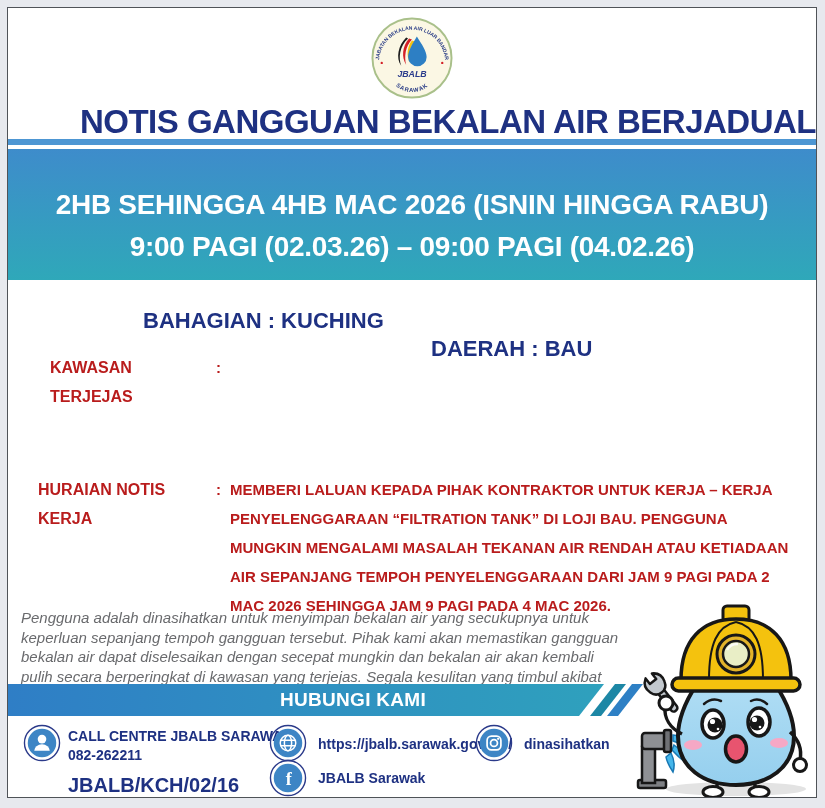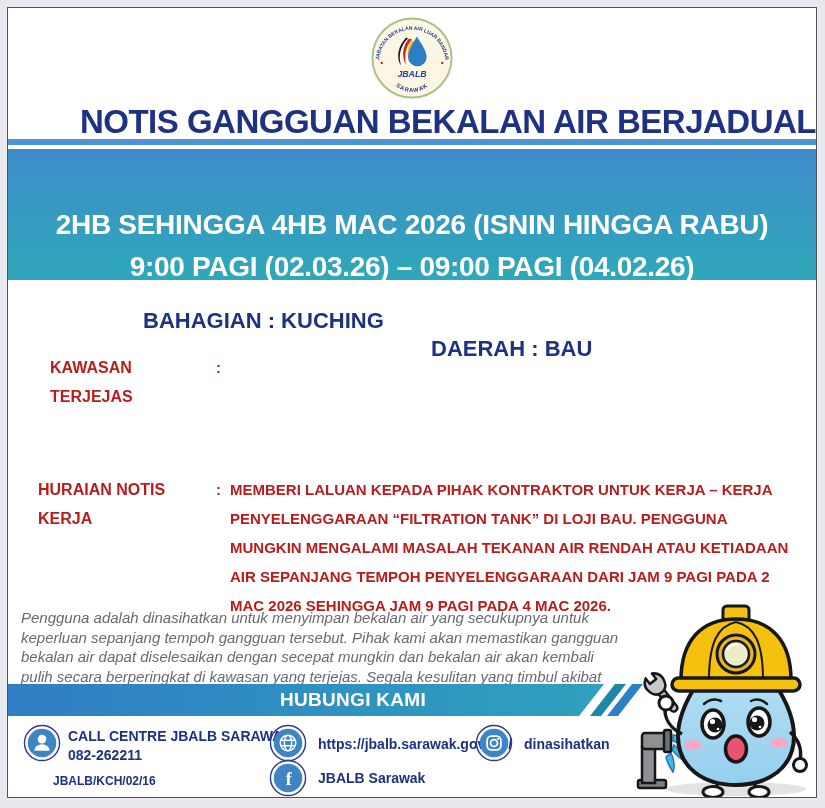--- a/index.html
+++ b/index.html
@@ -16,21 +16,21 @@
   }
   .logo{position:absolute;left:50%;transform:translateX(-50%);top:9px;width:82px;height:82px;}
   .title{
     position:absolute;top:95px;left:0;width:100%;text-align:right;
     font-size:33px;font-weight:bold;color:#1e3182;letter-spacing:-0.5px;white-space:nowrap;
   }
   .divider{position:absolute;top:131px;left:0;width:100%;height:6px;background:#4d96d3;}
   .banner{
     position:absolute;top:141px;left:0;width:100%;height:131px;box-sizing:border-box;
     background:linear-gradient(180deg,#3e8ccb 0%,#2fa8b9 100%);
-    color:#fff;text-align:center;font-weight:bold;padding-top:60px;
+    color:#fff;text-align:center;font-weight:bold;padding-top:40px;
   }
   .banner .bl{font-size:28px;letter-spacing:-0.3px;line-height:32px;white-space:nowrap;}
   .banner .bl2{margin-top:10px;}
   .region{position:absolute;top:300px;left:0;width:100%;height:30px;font-size:22px;font-weight:bold;color:#1e3182;}
   .region .bahagian{position:absolute;left:135px;white-space:nowrap;}
   .region .daerah{position:absolute;left:423px;white-space:nowrap;margin-top:28px;}
   .section{position:absolute;left:30px;right:16px;display:flex;color:#b91c1c;font-weight:bold;align-items:flex-start;}
   .section .lbl{flex:none;width:178px;font-size:16px;line-height:29px;box-sizing:border-box;}
   .section.kawasan .lbl{padding-left:12px;}
   .section .colon{flex:none;width:14px;font-size:15px;line-height:29px;}
@@ -61,21 +61,21 @@
   .cicon{position:absolute;width:38px;height:38px;}
   .ic-person{left:15px;top:716px;}
   .ic-globe{left:261px;top:716px;}
   .ic-insta{left:467px;top:716px;}
   .ic-fb{left:261px;top:751px;}
   .ctext{position:absolute;color:#1e3182;font-weight:bold;font-size:14px;white-space:nowrap;}
   .ct-call{left:60px;top:719px;line-height:19px;}
   .ct-url{left:310px;top:728px;}
   .ct-insta{left:516px;top:728px;}
   .ct-fb{left:310px;top:762px;}
-  .ct-ref{left:45px;top:766px;font-size:12px;}
+  .ct-ref{left:60px;top:766px;font-size:20px;}
   .mascot{position:absolute;left:612px;top:576px;width:194px;height:214px;}
 </style>
 </head>
 <body>
 
 <div class="page">
 
   <svg class="logo" viewBox="0 0 84 84">
     <circle cx="42" cy="42" r="40.5" fill="#fbf7e4" stroke="#a9c08a" stroke-width="2"></circle>
     <path id="arcTop" d="M 8,47 A 34,34 0 0 1 76,47" fill="none"></path>

